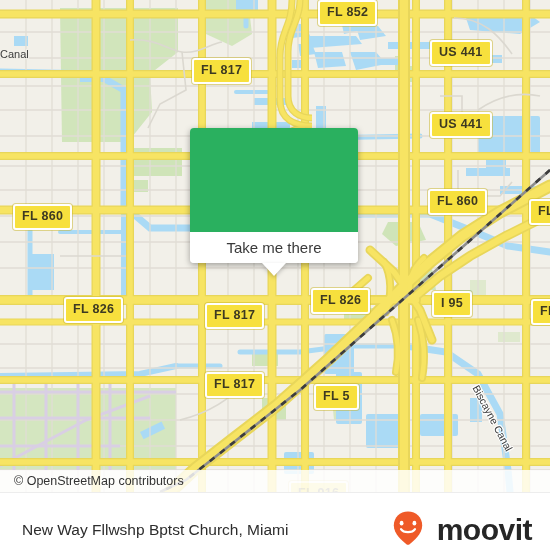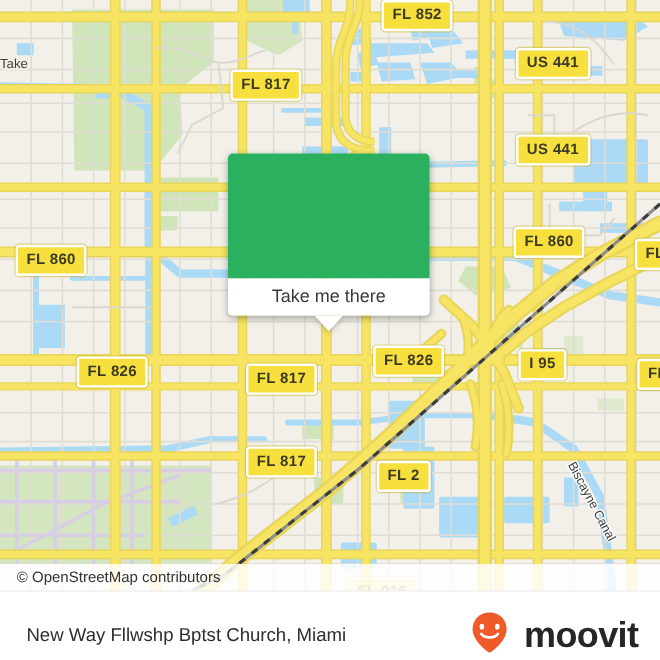--- a/index.html
+++ b/index.html
@@ -396,26 +396,26 @@
         <div class="shield" style="left: 430px; top: 112px;">US 441</div>
         <div class="shield" style="left: 428px; top: 189px;">FL 860</div>
         <div class="shield" style="left: 13px; top: 204px;">FL 860</div>
         <div class="shield" style="left: 529px; top: 199px;">FL</div>
         <div class="shield" style="left: 311px; top: 288px;">FL 826</div>
         <div class="shield" style="left: 64px; top: 297px;">FL 826</div>
         <div class="shield" style="left: 205px; top: 303px;">FL 817</div>
         <div class="shield" style="left: 432px; top: 291px;">I 95</div>
         <div class="shield" style="left: 531px; top: 299px;">FL</div>
         <div class="shield" style="left: 205px; top: 372px;">FL 817</div>
-        <div class="shield" style="left: 314px; top: 384px;">FL 2</div>
+        <div class="shield" style="left: 314px; top: 384px;">FL 5</div>
         <div class="shield dim" style="left: 289px; top: 481px;">FL 916</div>
       </div>
 
     <div id="textlabel-layer">
-        <div class="maplabel" style="left: 0px; top: 48px;">Take</div>
+        <div class="maplabel" style="left: 0px; top: 48px;">Canal</div>
         <div class="maplabel rot" style="left: 481px; top: 383px;">Biscayne Canal</div>
       </div>
 
     <div id="attribution">
       <span id="attribution-text">© OpenStreetMap contributors</span>
     </div>
 
     <div id="popup">
       <div id="popup-image" style="background: rgb(42, 176, 95);"></div>
       <div id="popup-action">

